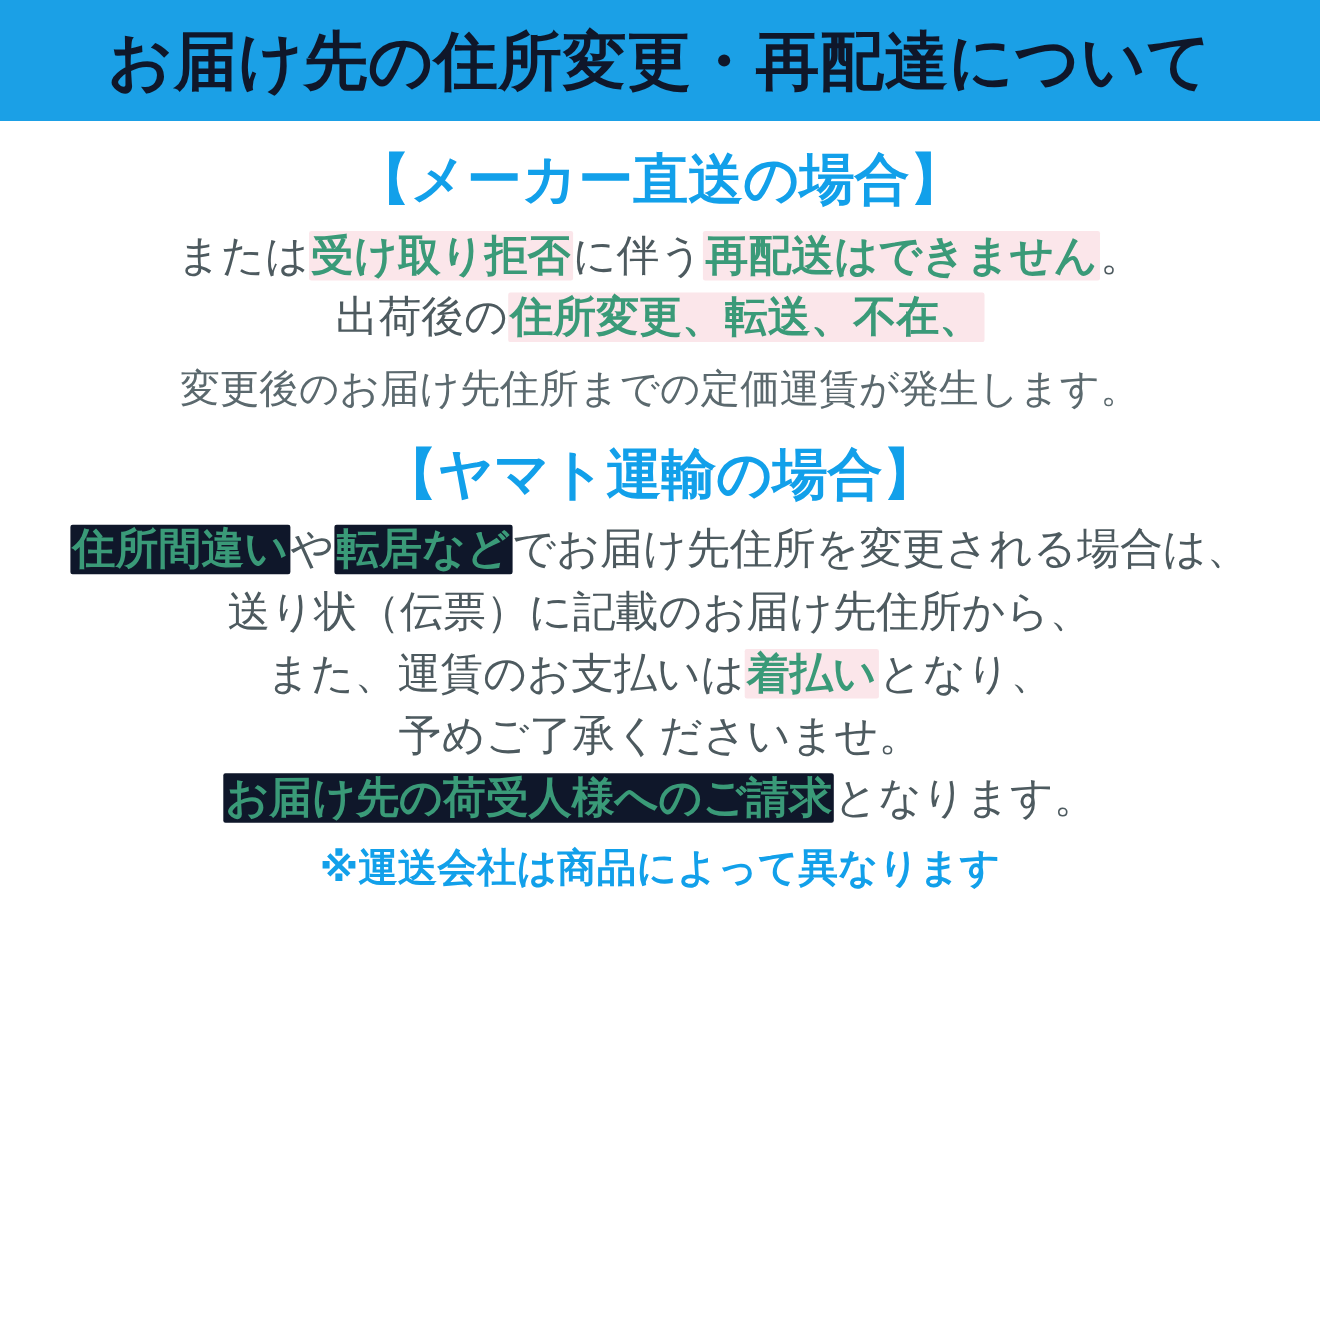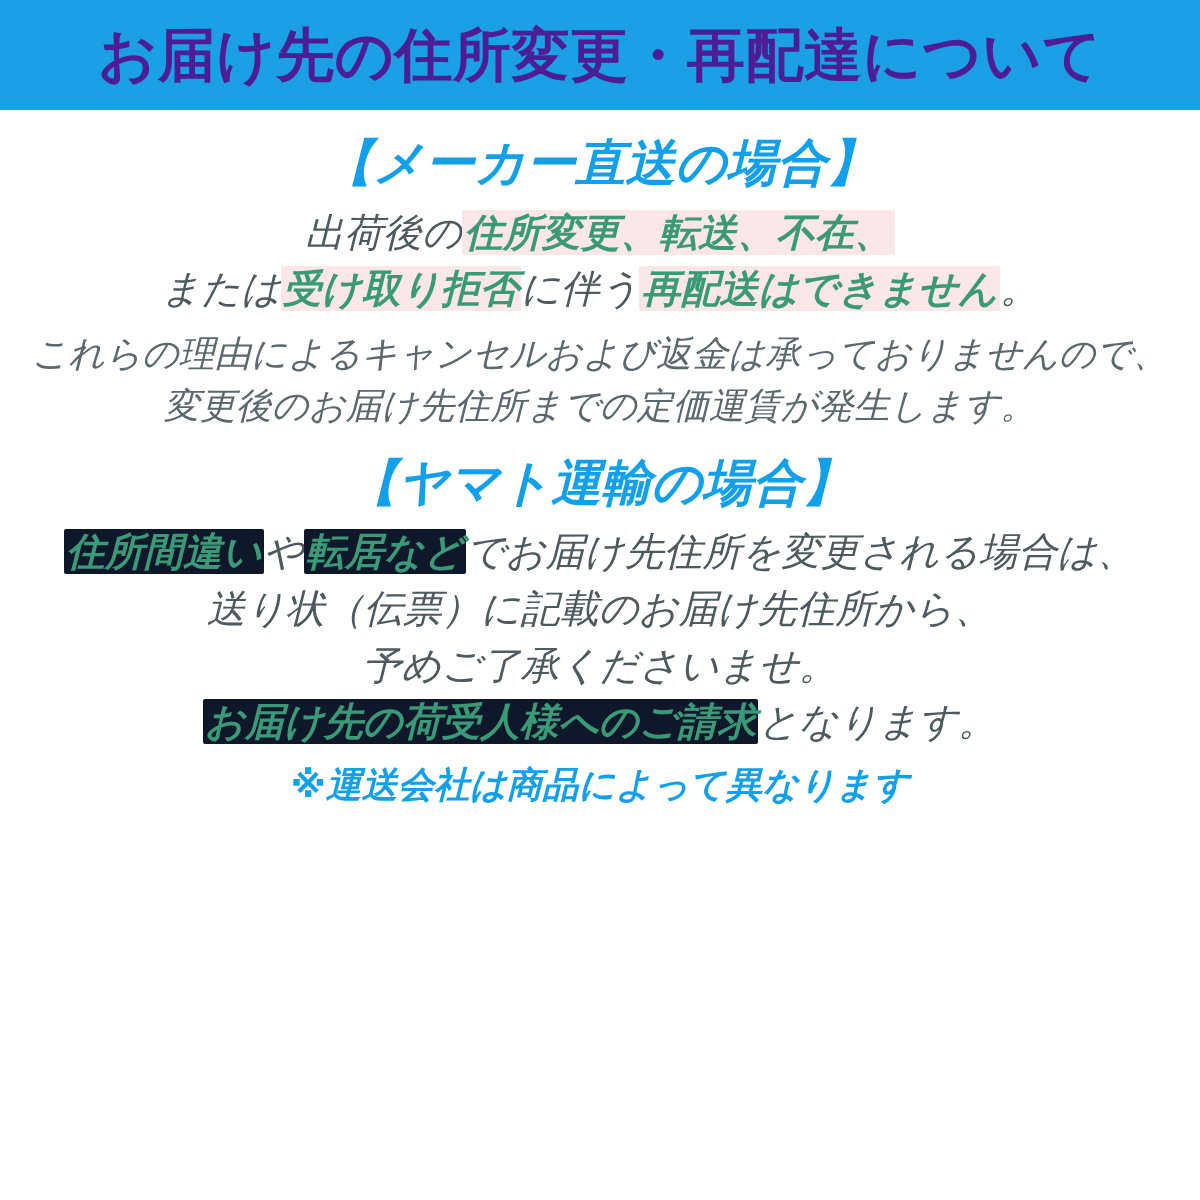--- a/index.html
+++ b/index.html
@@ -23,32 +23,31 @@
   .header-banner {
     width: 1200px;
     height: 110px;
     background: #1ba0e6;
     display: flex;
     align-items: center;
     justify-content: center;
     box-sizing: border-box;
   }
   .header-title {
-    color: #4c1d95;
+    color: #0f172a;
     font-size: 58px;
     font-weight: 700;
     letter-spacing: 0.5px;
     line-height: 1.0;
     white-space: nowrap;
   }
 
   
   .content {
     padding: 0;
-    font-style: italic;
   }
 
   .section-heading {
     color: #12a0ea;
     font-size: 50px;
     font-weight: 700;
     text-align: center;
     line-height: 1.25;
     white-space: nowrap;
   }
@@ -111,50 +110,54 @@
   </div>
 
   <div class="content">
 
     <div class="section-heading first">【メーカー直送の場合】</div>
 
     <div class="block-spacer-sm"></div>
 
     <div class="para">
       <span class="line">
-        <span>出荷後の</span><span class="hl-pink-green">住所変更、転送、不在、</span>
+        <span>または</span><span class="hl-pink-green">受け取り拒否</span><span>に伴う</span><span class="hl-pink-green">再配送はできません</span><span>。</span>
       </span>
     </div>
 
     <div class="para">
       <span class="line">
-        <span>または</span><span class="hl-pink-green">受け取り拒否</span><span>に伴う</span><span class="hl-pink-green">再配送はできません</span><span>。</span>
+        <span>出荷後の</span><span class="hl-pink-green">住所変更、転送、不在、</span>
       </span>
     </div>
 
     <div class="block-spacer-sm"></div>
 
-    <div class="para small">これらの理由によるキャンセルおよび返金は承っておりませんので、</div>
     <div class="para small">変更後のお届け先住所までの定価運賃が発生します。</div>
 
     <div class="section-heading second">【ヤマト運輸の場合】</div>
 
     <div class="block-spacer-sm"></div>
 
     <div class="para">
       <span class="line">
         <span class="hl-green">住所間違い</span><span>や</span><span class="hl-green">転居など</span><span>でお届け先住所を変更される場合は、</span>
       </span>
     </div>
 
     <div class="para">
       <span class="line">送り状（伝票）に記載のお届け先住所から、</span>
     </div>
 
 
+    <div class="para">
+      <span class="line">
+        <span>また、運賃のお支払いは</span><span class="hl-pink-green">着払い</span><span>となり、</span>
+      </span>
+    </div>
 
     <div class="para">
       <span class="line">予めご了承くださいませ。</span>
     </div>
 
     <div class="para">
       <span class="line">
         <span class="hl-green">お届け先の荷受人様へのご請求</span><span>となります。</span>
       </span>
     </div>

